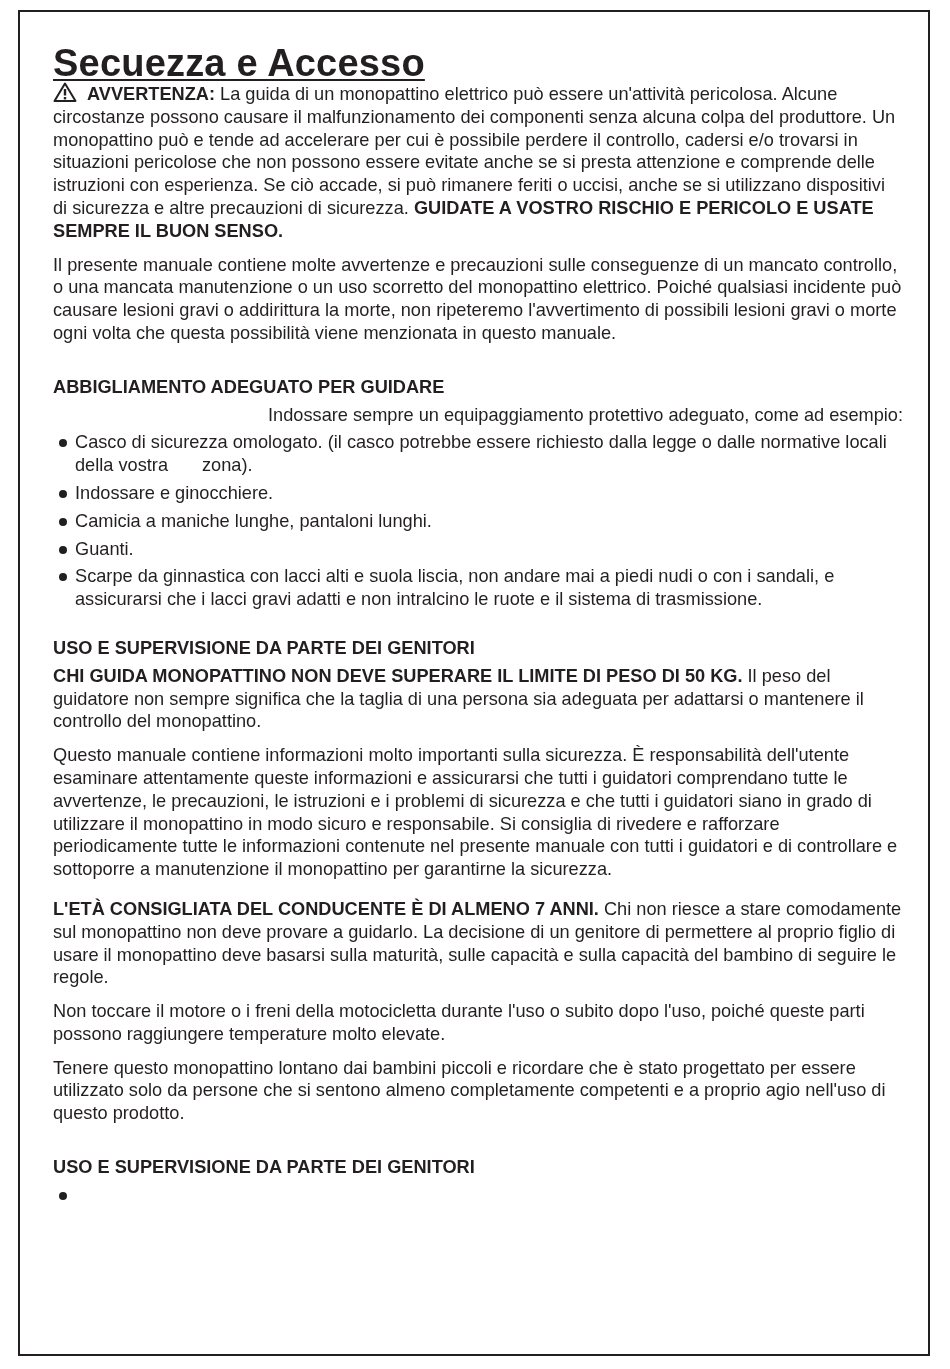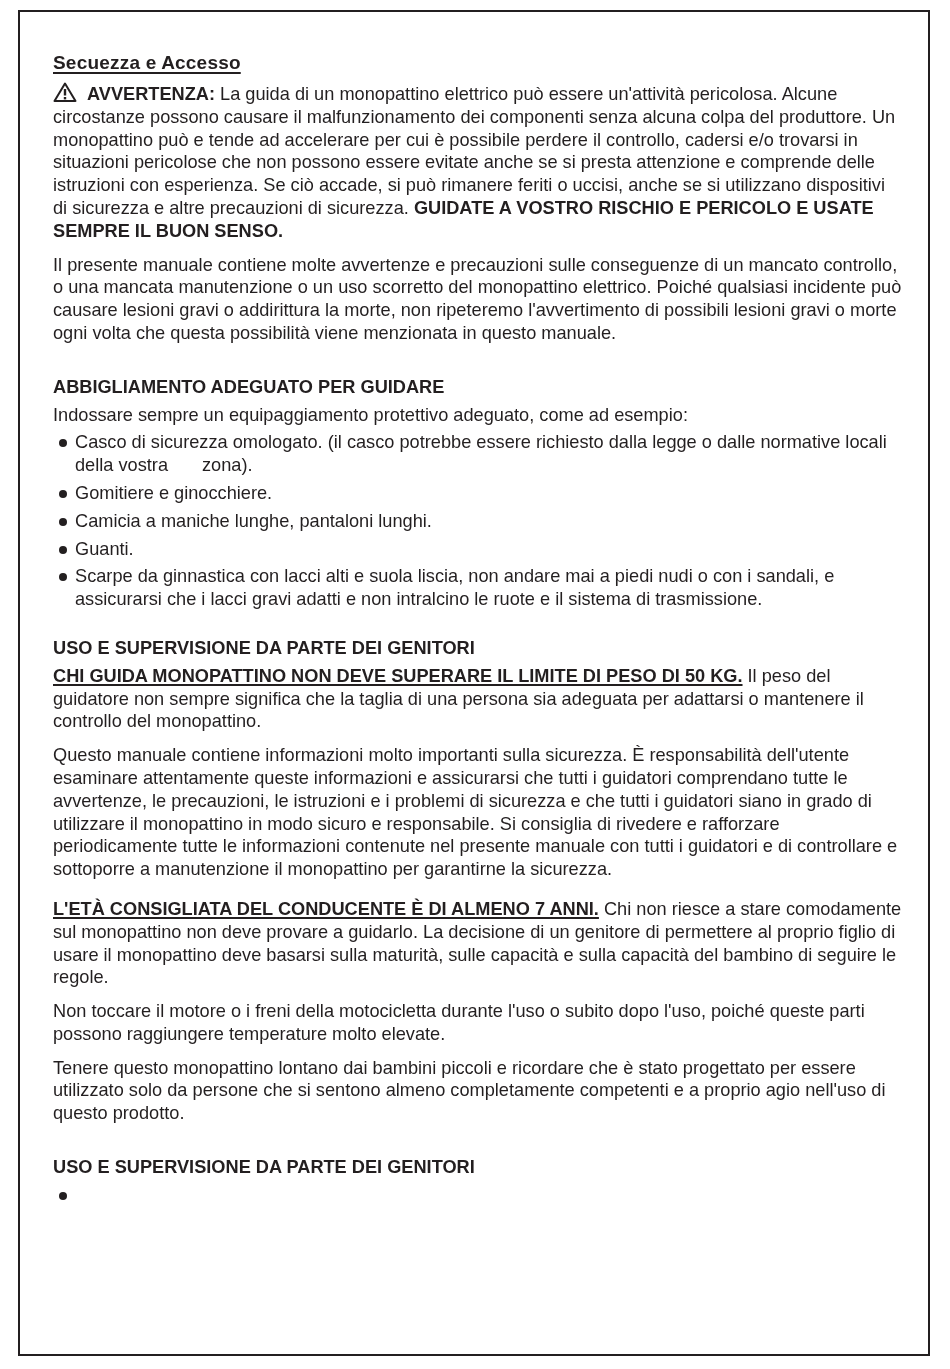--- a/index.html
+++ b/index.html
@@ -2,27 +2,27 @@
 <html><head>
 <meta charset="utf-8">
 <style>
   html, body { margin: 0; padding: 0; background: #ffffff; }
   body { width: 950px; height: 1369px; position: relative; overflow: hidden;
          font-family: "Liberation Sans", sans-serif; color: #231f20; }
   .page-frame { position: absolute; left: 18px; top: 10px; width: 912px; height: 1346px;
                 border: 2px solid #231f20; box-sizing: border-box; }
   .content { position: absolute; left: 53px; top: 46px; width: 850px;
              font-size: 18.2px; line-height: 22.8px; }
-  .doc-title { font-size: 19px; font-weight: bold; text-decoration: underline;
+  .doc-title { font-size: 38px; font-weight: bold; text-decoration: underline;
                text-decoration-thickness: 2px; text-underline-offset: 3px;
                line-height: 34px; margin: 0 0 2px 0; letter-spacing: 0.2px; }
   p { margin: 0; }
   .warn-icon { display: inline-block; width: 24px; height: 20px; vertical-align: -2px; margin-right: 10px; }
   .bold { font-weight: bold; }
-  .u { text-decoration: underline; text-decoration-thickness: 1.5px; text-underline-offset: 2px; }
+  .u { text-decoration-thickness: 1.5px; text-underline-offset: 2px; }
   .gap-small { margin-top: 11px; }
   .section-head { font-weight: bold; margin-top: 31px; margin-bottom: 5px; }
   ul.bullets { list-style: none; margin: 4px; padding: 0; }
   ul.bullets li { position: relative; padding-left: 18px; margin-bottom: 5px; }
   ul.bullets li .dot { position: absolute; left: 2px; top: 8px; width: 8px; height: 8px;
                        border-radius: 50%; background: #231f20; }
   .tab-gap { display: inline-block; width: 34px; }
 </style>
 </head>
 <body>
@@ -39,24 +39,24 @@
         <path d="M12 1.5 L22.5 19 L1.5 19 Z" fill="none" stroke="#231f20" stroke-width="2" stroke-linejoin="round"></path>
         <rect x="10.8" y="7" width="2.4" height="6.5" fill="#231f20"></rect>
         <rect x="10.8" y="15" width="2.4" height="2.4" fill="#231f20"></rect>
       </svg>
     </span><span class="bold">AVVERTENZA:</span><span> La guida di un monopattino elettrico può essere un'attività pericolosa. Alcune circostanze possono causare il malfunzionamento dei componenti senza alcuna colpa del produttore. Un monopattino può e tende ad accelerare per cui è possibile perdere il controllo, cadersi e/o trovarsi in situazioni pericolose che non possono essere evitate anche se si presta attenzione e comprende delle istruzioni con esperienza. Se ciò accade, si può rimanere feriti o uccisi, anche se si utilizzano dispositivi di sicurezza e altre precauzioni di sicurezza. </span><span class="bold">GUIDATE A VOSTRO RISCHIO E PERICOLO E USATE SEMPRE IL BUON SENSO.</span>
   </p>
 
   <p class="gap-small">Il presente manuale contiene molte avvertenze e precauzioni sulle conseguenze di un mancato controllo, o una mancata manutenzione o un uso scorretto del monopattino elettrico. Poiché qualsiasi incidente può causare lesioni gravi o addirittura la morte, non ripeteremo l'avvertimento di possibili lesioni gravi o morte ogni volta che questa possibilità viene menzionata in questo manuale.</p>
 
   <div class="section-head">ABBIGLIAMENTO ADEGUATO PER GUIDARE</div>
-  <p style="margin-bottom:5px;">Indossare sempre un equipaggiamento protettivo adeguato, come ad esempio:</p>
+  <p style="margin-bottom:5px;text-align:right;">Indossare sempre un equipaggiamento protettivo adeguato, come ad esempio:</p>
   <ul class="bullets">
     <li><span class="dot"></span><span>Casco di sicurezza omologato. (il casco potrebbe essere richiesto dalla legge o dalle normative locali della vostra</span><span class="tab-gap"></span><span>zona).</span></li>
-    <li><span class="dot"></span><span>Gomitiere e ginocchiere.</span></li>
+    <li><span class="dot"></span><span>Indossare e ginocchiere.</span></li>
     <li><span class="dot"></span><span>Camicia a maniche lunghe, pantaloni lunghi.</span></li>
     <li><span class="dot"></span><span>Guanti.</span></li>
     <li><span class="dot"></span><span>Scarpe da ginnastica con lacci alti e suola liscia, non andare mai a piedi nudi o con i sandali, e assicurarsi che i lacci gravi adatti e non intralcino le ruote e il sistema di trasmissione.</span></li>
   </ul>
 
   <div class="section-head" style="margin-top:26px;">USO E SUPERVISIONE DA PARTE DEI GENITORI</div>
   <p><span class="bold u">CHI GUIDA MONOPATTINO NON DEVE SUPERARE IL LIMITE DI PESO DI 50 KG.</span><span> Il peso del guidatore non sempre significa che la taglia di una persona sia adeguata per adattarsi o mantenere il controllo del monopattino.</span></p>
   <p class="gap-small">Questo manuale contiene informazioni molto importanti sulla sicurezza. È responsabilità dell'utente esaminare attentamente queste informazioni e assicurarsi che tutti i guidatori comprendano tutte le avvertenze, le precauzioni, le istruzioni e i problemi di sicurezza e che tutti i guidatori siano in grado di utilizzare il monopattino in modo sicuro e responsabile. Si consiglia di rivedere e rafforzare periodicamente tutte le informazioni contenute nel presente manuale con tutti i guidatori e di controllare e sottoporre a manutenzione il monopattino per garantirne la sicurezza.</p>
 
   <p style="margin-top:17px;"><span class="bold u">L'ETÀ CONSIGLIATA DEL CONDUCENTE È DI ALMENO 7 ANNI.</span><span> Chi non riesce a stare comodamente sul monopattino non deve provare a guidarlo. La decisione di un genitore di permettere al proprio figlio di usare il monopattino deve basarsi sulla maturità, sulle capacità e sulla capacità del bambino di seguire le regole.</span></p>

